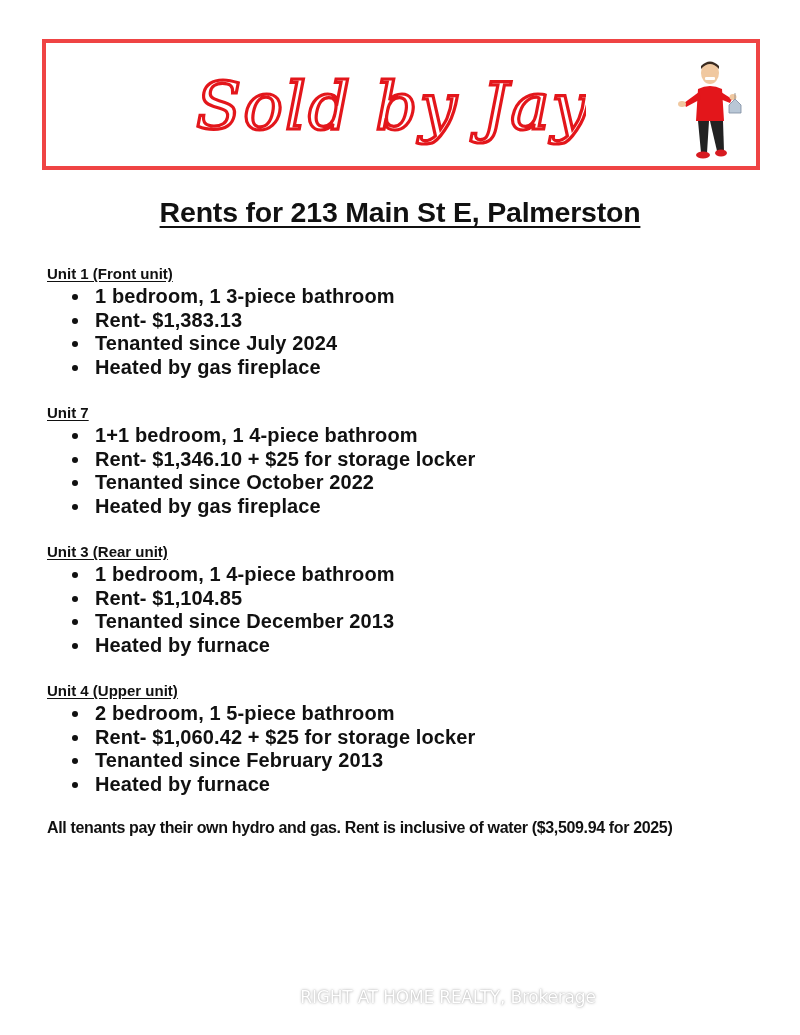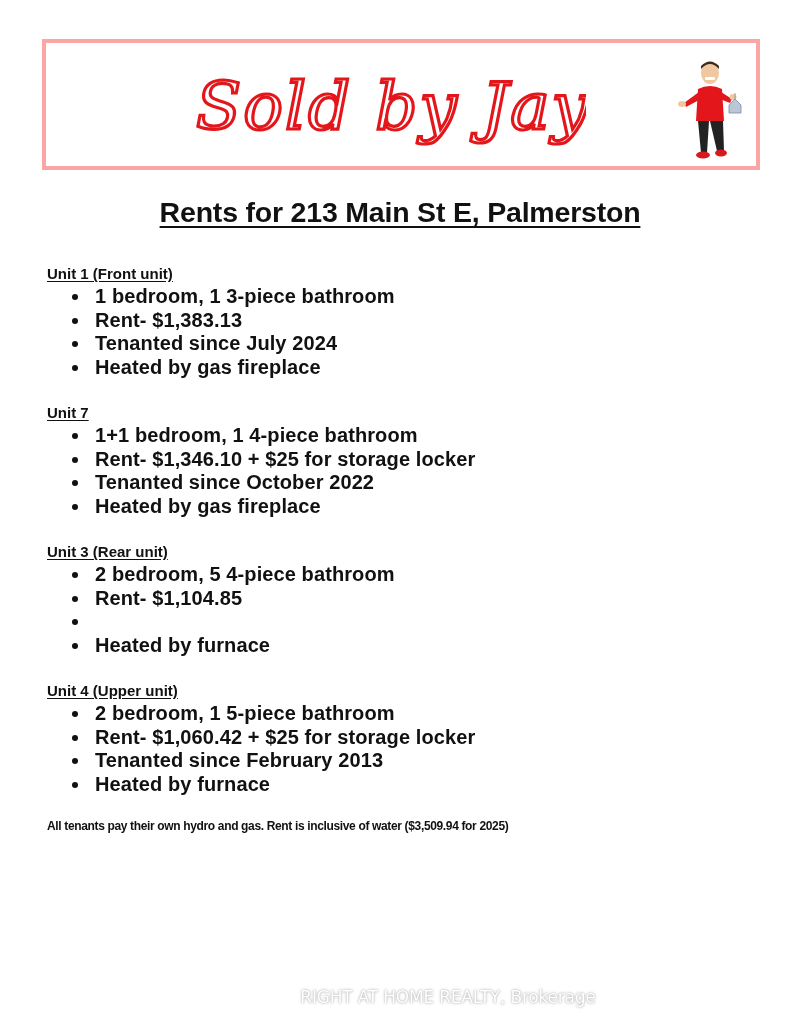--- a/index.html
+++ b/index.html
@@ -2,21 +2,21 @@
 <html><head>
   <meta charset="utf-8">
   <style>
     html, body { margin: 0; padding: 0; background: #ffffff; }
     body {
       width: 800px; height: 1035px; position: relative; overflow: hidden;
       font-family: "Liberation Sans", "DejaVu Sans", sans-serif; color: #111;
     }
     .banner {
       position: absolute; left: 42px; top: 39px; width: 718px; height: 131px;
-      border: 4px solid #fca5a5; box-sizing: border-box; background: #fff;
+      border: 4px solid #ef4444; box-sizing: border-box; background: #fff;
     }
     .logo-wrap {
       position: absolute; left: 140px; top: 8px; width: 440px; height: 110px;
     }
     .logo-svg { position: absolute; left: 0; top: 0; }
     .mascot { position: absolute; left: 486px; top: 8px; width: 80px; height: 105px; }
     .title {
       position: absolute; left: 0; width: 800px; top: 196px; text-align: center;
       font-size: 28.5px; font-weight: bold; text-decoration: underline;
       text-underline-offset: 4px; text-decoration-thickness: 2px; letter-spacing: -0.2px;
@@ -29,21 +29,21 @@
     .unit ul { list-style: none; margin: 0; padding: 0; }
     .unit li {
       position: relative; padding-left: 48px; font-size: 20px; font-weight: bold;
       height: 23.5px; line-height: 23.5px; letter-spacing: 0.1px;
     }
     .bullet {
       position: absolute; left: 25px; top: 9px; width: 6px; height: 6px;
       border-radius: 50%; background: #111;
     }
     .footer-note {
-      position: absolute; left: 47px; top: 819px; font-size: 12px; font-weight: bold;
+      position: absolute; left: 47px; top: 819px; font-size: 16px; font-weight: bold;
       letter-spacing: -0.35px; white-space: nowrap;
     }
     .watermark {
       position: absolute; left: 0; width: 800px; top: 987px; text-align: center;
       font-size: 17px; color: #ffffff; font-family: "DejaVu Sans", sans-serif;
       text-shadow: 0 0 3px #a9a9a9, 0 0 1px #b8b8b8;
       letter-spacing: -0.2px;
       padding-left: 48px;
     }
   </style>
@@ -99,23 +99,23 @@
     <li><span class="bullet"></span><span>1+1 bedroom, 1 4-piece bathroom</span></li>
     <li><span class="bullet"></span><span>Rent- $1,346.10 + $25 for storage locker</span></li>
     <li><span class="bullet"></span><span>Tenanted since October 2022</span></li>
     <li><span class="bullet"></span><span>Heated by gas fireplace</span></li>
   </ul>
 </div>
 
 <div class="unit" style="top:541px;">
   <div class="unit-heading">Unit 3 (Rear unit)</div>
   <ul>
-    <li><span class="bullet"></span><span>2 bedroom, 5 4-piece bathroom</span></li>
+    <li><span class="bullet"></span><span>1 bedroom, 1 4-piece bathroom</span></li>
     <li><span class="bullet"></span><span>Rent- $1,104.85</span></li>
-    <li><span class="bullet"></span></li>
+    <li><span class="bullet"></span><span>Tenanted since December 2013</span></li>
     <li><span class="bullet"></span><span>Heated by furnace</span></li>
   </ul>
 </div>
 
 <div class="unit" style="top:680px;">
   <div class="unit-heading">Unit 4 (Upper unit)</div>
   <ul>
     <li><span class="bullet"></span><span>2 bedroom, 1 5-piece bathroom</span></li>
     <li><span class="bullet"></span><span>Rent- $1,060.42 + $25 for storage locker</span></li>
     <li><span class="bullet"></span><span>Tenanted since February 2013</span></li>

